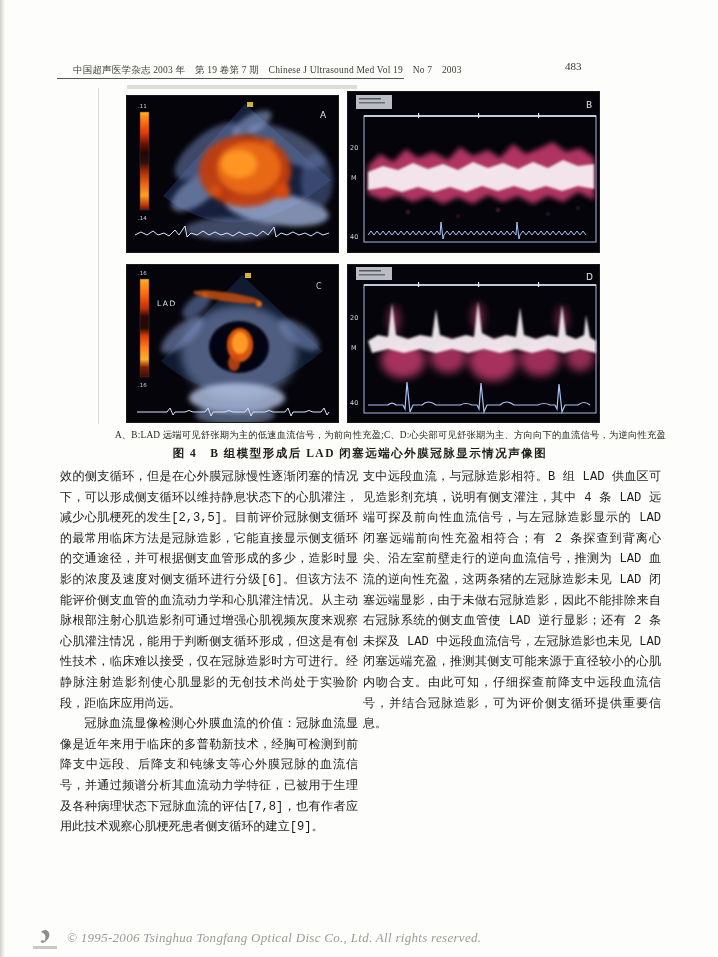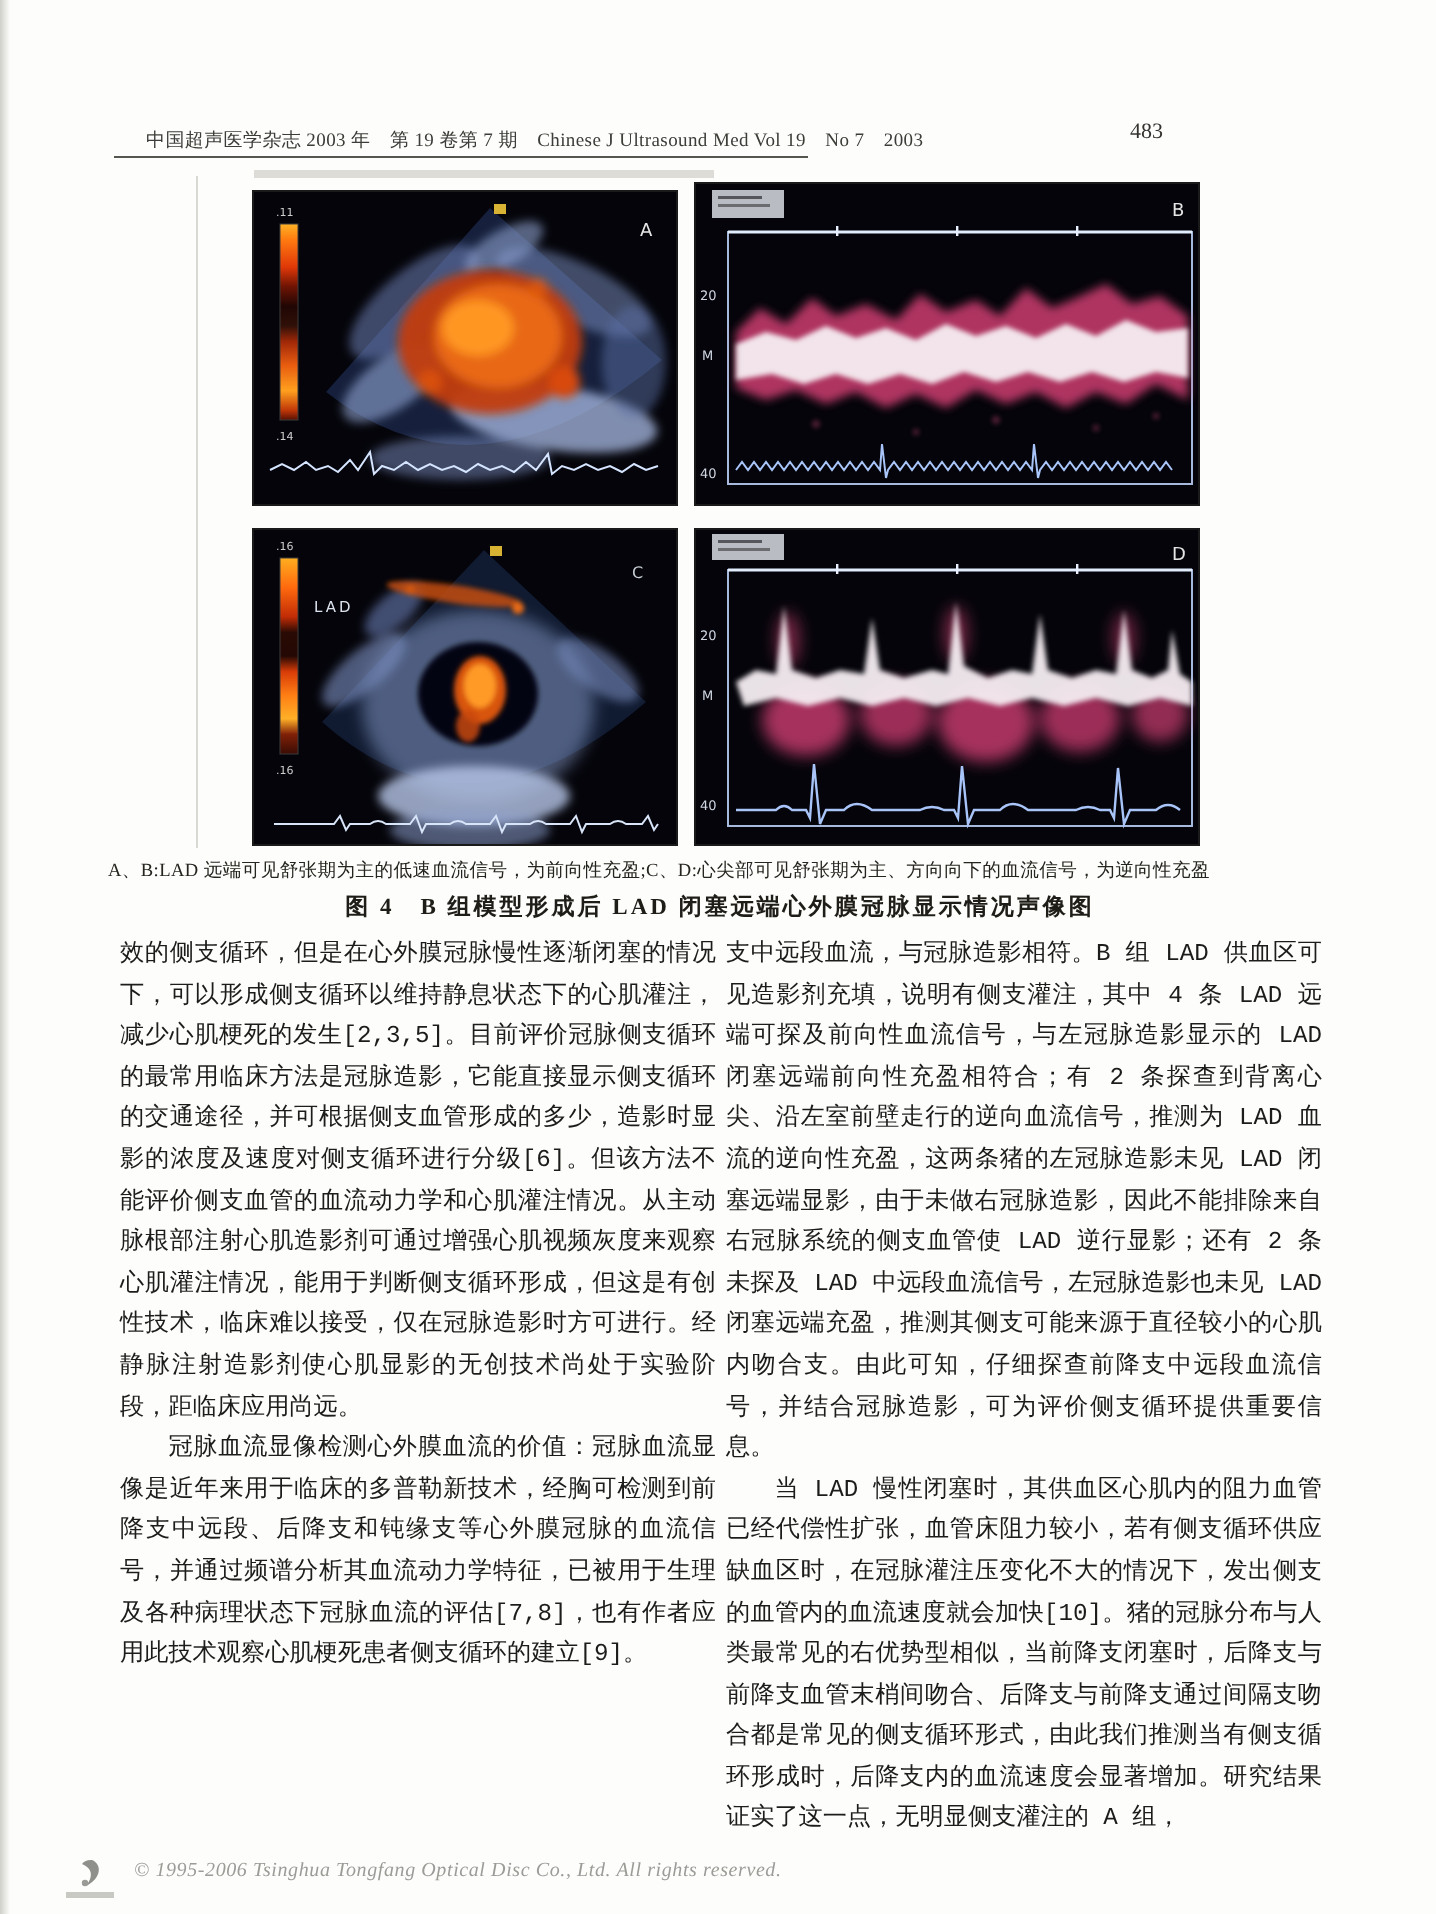--- a/index.html
+++ b/index.html
@@ -18,32 +18,32 @@
     letter-spacing:.2px;white-space:nowrap;margin-left:16px;}
   .header-rule{left:57px;top:78px;width:347px;height:1px;background:#57554f;}
   .page-number{left:565px;top:60px;font-size:11px;color:#35332f;}
   .figure-wrap{left:127px;top:92px;width:472px;height:330px;}
   .panel{position:absolute;background:#030306;box-shadow:0 0 0 1px #1a1a1a;}
   .panel svg{display:block;}
   .pA{left:0;top:4px;width:211px;height:156px;}
   .pB{left:221px;top:0;width:251px;height:160px;}
   .pC{left:0;top:173px;width:211px;height:157px;}
   .pD{left:221px;top:173px;width:251px;height:157px;}
-  .cap-note{left:54px;top:429px;width:612px;text-align:left;font-size:9.3px;
+  .cap-note{left:54px;top:429px;width:612px;text-align:right;font-size:9.3px;
     color:#26241f;letter-spacing:.2px;}
   .cap-title{left:54px;top:446px;width:612px;text-align:center;font-size:11.5px;
     font-weight:bold;color:#1f1d18;letter-spacing:1.5px;}
   .col{width:298px;text-align:justify;font-size:12.1px;line-height:20.6px;}
   .col p{margin:0;font-family:Liberation Mono, monospace;}
   .col p.ind{text-indent:2em;}
   .col-left{left:60px;top:467px;}
   .col-right{left:363px;top:467px;}
   .footer-logo{left:33px;top:928px;width:24px;height:20px;}
   .footer-logo-sub{left:33px;top:946px;width:24px;height:3px;background:#c9c9c4;}
-  .footer-text{left:67px;top:930px;font-size:10px;font-style:italic;color:#9b9b97;
+  .footer-text{left:67px;top:930px;font-size:13px;font-style:italic;color:#9b9b97;
     letter-spacing:.3px;white-space:nowrap;}
   svg text{font-family:"DejaVu Sans","Liberation Sans",sans-serif;}
 </style>
 </head>
 <body>
 
 <svg width="0" height="0" style="position:absolute" aria-hidden="true">
   <defs>
     <filter id="b1" x="-40%" y="-40%" width="180%" height="180%">
         <feGaussianBlur stdDeviation="1.2"></feGaussianBlur>
@@ -237,21 +237,20 @@
 <div class="abs cap-note">A、B:LAD 远端可见舒张期为主的低速血流信号，为前向性充盈;C、D:心尖部可见舒张期为主、方向向下的血流信号，为逆向性充盈</div>
 <div class="abs cap-title">图 4　B 组模型形成后 LAD 闭塞远端心外膜冠脉显示情况声像图</div>
 
 <div class="abs col col-left">
   <p>效的侧支循环，但是在心外膜冠脉慢性逐渐闭塞的情况下，可以形成侧支循环以维持静息状态下的心肌灌注，减少心肌梗死的发生[2,3,5]。目前评价冠脉侧支循环的最常用临床方法是冠脉造影，它能直接显示侧支循环的交通途径，并可根据侧支血管形成的多少，造影时显影的浓度及速度对侧支循环进行分级[6]。但该方法不能评价侧支血管的血流动力学和心肌灌注情况。从主动脉根部注射心肌造影剂可通过增强心肌视频灰度来观察心肌灌注情况，能用于判断侧支循环形成，但这是有创性技术，临床难以接受，仅在冠脉造影时方可进行。经静脉注射造影剂使心肌显影的无创技术尚处于实验阶段，距临床应用尚远。</p>
   <p class="ind">冠脉血流显像检测心外膜血流的价值：冠脉血流显像是近年来用于临床的多普勒新技术，经胸可检测到前降支中远段、后降支和钝缘支等心外膜冠脉的血流信号，并通过频谱分析其血流动力学特征，已被用于生理及各种病理状态下冠脉血流的评估[7,8]，也有作者应用此技术观察心肌梗死患者侧支循环的建立[9]。</p>
 </div>
 
 <div class="abs col col-right">
   <p>支中远段血流，与冠脉造影相符。B 组 LAD 供血区可见造影剂充填，说明有侧支灌注，其中 4 条 LAD 远端可探及前向性血流信号，与左冠脉造影显示的 LAD 闭塞远端前向性充盈相符合；有 2 条探查到背离心尖、沿左室前壁走行的逆向血流信号，推测为 LAD 血流的逆向性充盈，这两条猪的左冠脉造影未见 LAD 闭塞远端显影，由于未做右冠脉造影，因此不能排除来自右冠脉系统的侧支血管使 LAD 逆行显影；还有 2 条未探及 LAD 中远段血流信号，左冠脉造影也未见 LAD 闭塞远端充盈，推测其侧支可能来源于直径较小的心肌内吻合支。由此可知，仔细探查前降支中远段血流信号，并结合冠脉造影，可为评价侧支循环提供重要信息。</p>
-  <p class="ind">当 LAD 慢性闭塞时，其供血区心肌内的阻力血管已经代偿性扩张，血管床阻力较小，若有侧支循环供应缺血区时，在冠脉灌注压变化不大的情况下，发出侧支的血管内的血流速度就会加快[10]。猪的冠脉分布与人类最常见的右优势型相似，当前降支闭塞时，后降支与前降支血管末梢间吻合、后降支与前降支通过间隔支吻合都是常见的侧支循环形式，由此我们推测当有侧支循环形成时，后降支内的血流速度会显著增加。研究结果证实了这一点，无明显侧支灌注的 A 组，</p>
 </div>
 
 <svg class="abs footer-logo" viewBox="0 0 24 20">
   <path d="M13 2 C18 4 18 11 10 15 C14 10 13 6 8 4 C9 2.5 11 1.8 13 2 Z" fill="#8f8f8c"></path>
   <circle cx="9.5" cy="13.5" r="1.6" fill="#9a9a96"></circle>
 </svg>
 <div class="abs footer-logo-sub"></div>
 <div class="abs footer-text">© 1995-2006 Tsinghua Tongfang Optical Disc Co., Ltd.   All rights reserved.</div>
 
 </body></html>

